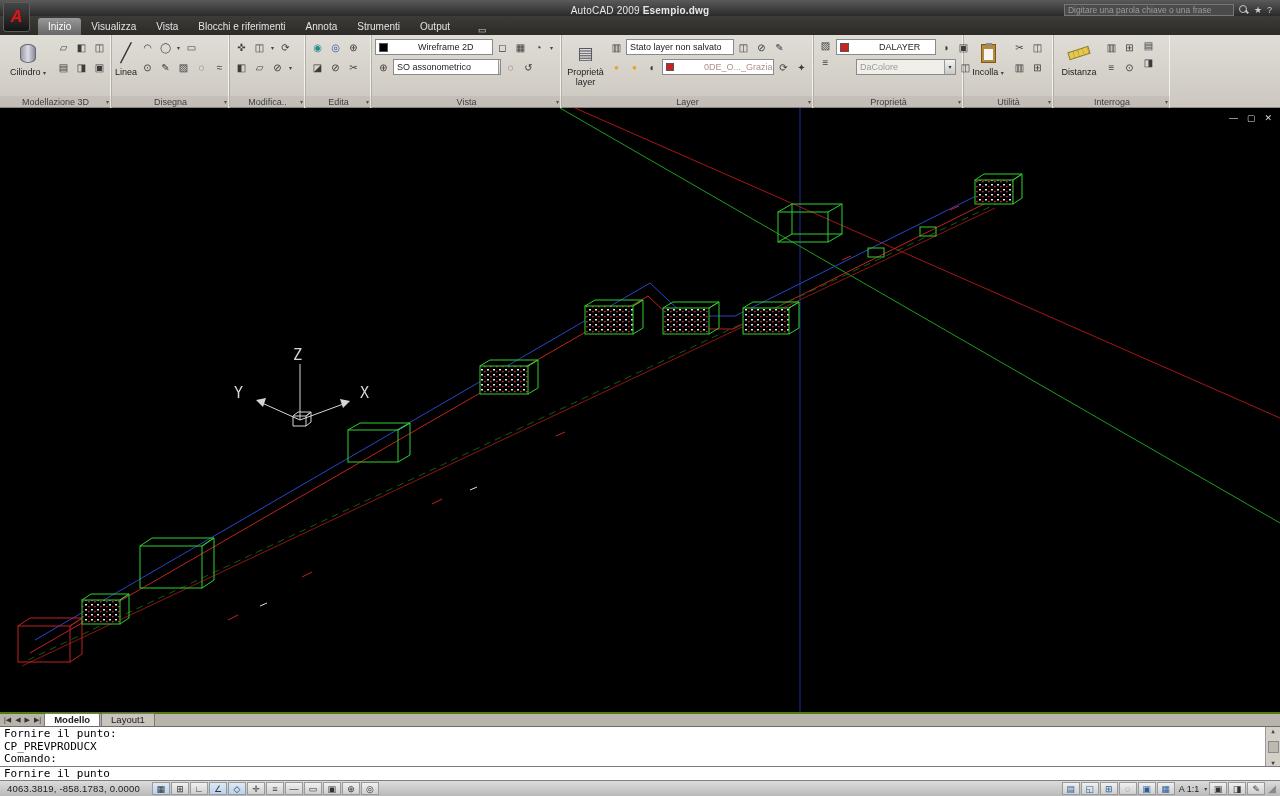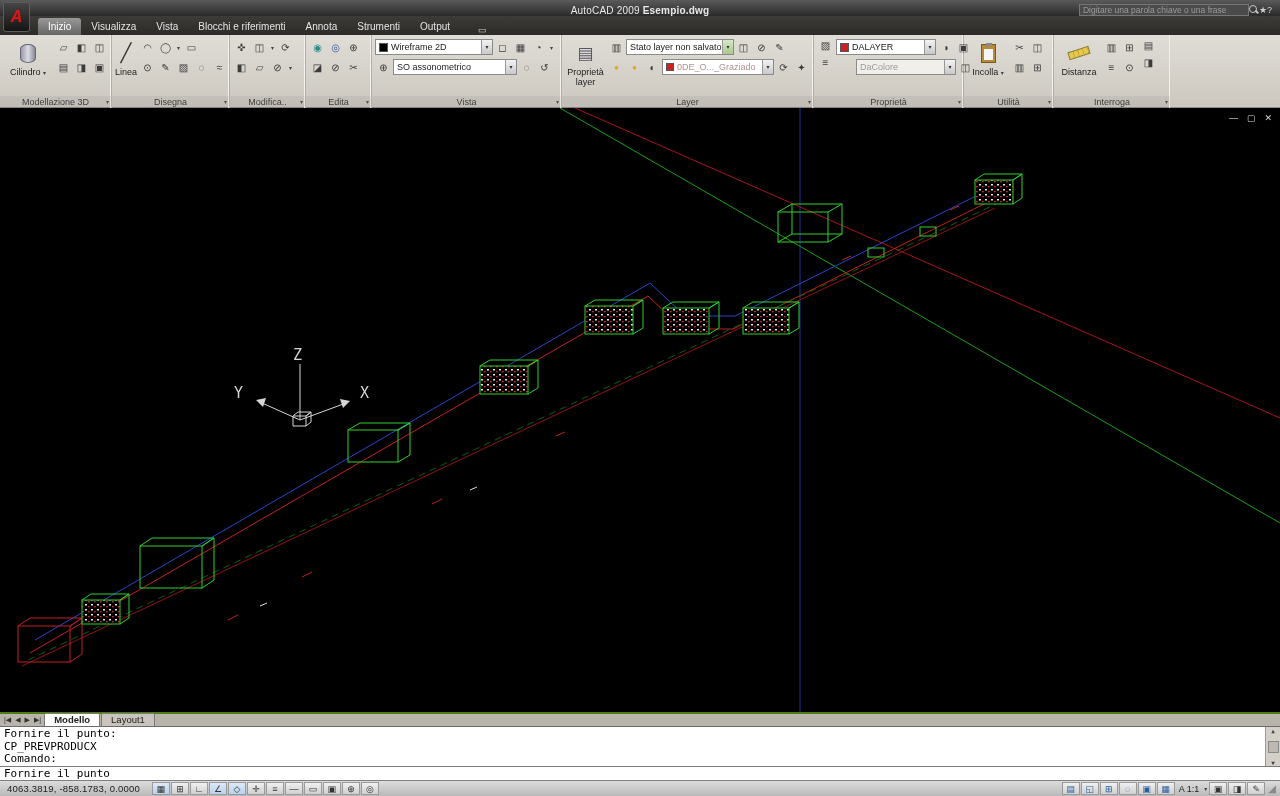--- a/index.html
+++ b/index.html
@@ -5,21 +5,21 @@
   * { box-sizing: border-box; margin: 0; padding: 0; }
   html,body { width:1280px; height:796px; overflow:hidden; background:#000;
     font-family:"Liberation Sans", sans-serif; }
   .app { width:1280px; height:796px; display:flex; flex-direction:column; position:relative; }
 
   
   .titlebar { height:16px; background:linear-gradient(#5a5a5a,#2a2a2a); position:relative;
     display:flex; align-items:flex-end; color:#e8e8e8; font-size:10px; flex:none; }
   .tb-title { position:absolute; left:0; right:0; text-align:center; letter-spacing:.2px; }
   .tb-title b { font-weight:bold; }
-  .tb-right { margin-left:auto; display:flex; align-items:center; padding-right:8px; z-index:3; }
+  .tb-right { margin-left:auto; display:flex; align-items:center; gap:5px; padding-right:8px; z-index:3; }
   .tb-search { width:170px; height:12px; background:#4b4b4b; border:1px solid #777;
     color:#cfcfcf; font-size:8.5px; padding:0 3px; font-family:"Liberation Sans",sans-serif; }
   .tb-search::placeholder { color:#9b9b9b; }
   .glass { width:10px; height:10px; position:relative; display:inline-block; }
   .glass::before { content:""; position:absolute; left:0; top:0; width:6px; height:6px;
     border:1.5px solid #c5c5c5; border-radius:50%; }
   .glass::after { content:""; position:absolute; left:6px; top:6px; width:4px; height:1.5px;
     background:#c5c5c5; transform:rotate(45deg); }
   .tb-ic { color:#cfcfcf; font-size:9px; line-height:10px; }
 
@@ -50,21 +50,21 @@
   .bigbtn .bicon { height:26px; margin-top:2px; display:flex; align-items:center; justify-content:center; }
   .blabel { line-height:10px; }
   .igrid { display:flex; flex-direction:column; gap:2px; }
   .irow { display:flex; align-items:center; gap:1px; height:18px; }
   .ico { width:17px; height:15px; line-height:15px; text-align:center; font-size:10px;
     color:#3c3c3c; cursor:default; }
   .ico.teal { color:#2a8a8a; } .ico.blue { color:#33589e; }
   .ico.bulb { color:#e0a81c; font-size:8px; }
   .dd-caret { font-size:6px; color:#444; width:7px; text-align:center; }
   .combo { display:flex; align-items:center; background:#fff; border:1px solid #8a8a8a;
-    height:16px; font-size:9px; padding:0 0 0 3px; color:#222; overflow:hidden; white-space:nowrap; }
+    height:16px; font-size:9px; padding:0 0 0 3px; color:#222; overflow:hidden; white-space:nowrap;gap:27px; }
   .combo .dd { margin-left:auto; width:11px; align-self:stretch; flex:none;
     background:linear-gradient(#f2f2f2,#c9c9c9); border-left:1px solid #999;
     font-size:6px; text-align:center; line-height:14px; color:#333; }
   .combo.dim { color:#9a9a9a; background:#f1efe9;margin-left:20px; }
   .swatch { width:9px; height:9px; border:1px solid #555; margin-right:3px; flex:none; }
   .cyl { width:16px; height:19px; background:linear-gradient(90deg,#9a9aa8,#dcdce6,#8a8a98);
     border:1px solid #667; border-radius:8px/5px; }
   .clip { width:15px; height:19px; background:#b58a3a; border:1px solid #7a5a1a; position:relative; }
   .clip::after { content:""; position:absolute; left:2px; top:4px; right:2px; bottom:2px; background:#f5f5f5; }
   .clip::before { content:""; position:absolute; left:4px; top:-2px; width:6px; height:3px; background:#8a8a8a; }
@@ -232,21 +232,21 @@
             <span>Wireframe 2D</span>
             <span class="dd">▾</span>
           </div>
           <span class="ico">◻</span>
           <span class="ico">▦</span>
           <span class="ico">◔</span>
           <span class="dd-caret">▾</span>
         </div>
         <div class="irow">
           <span class="ico">⊕</span>
-          <div class="combo" style="width:124px">
+          <div class="combo" style="width:108px">
             <span>SO assonometrico</span>
             <span class="dd">▾</span>
           </div>
           <span class="ico">◌</span>
           <span class="ico">↺</span>
         </div>
       </div>
       <div class="panel-label"><span>Vista</span><span class="pl-caret">▾</span></div>
     </div>
 

